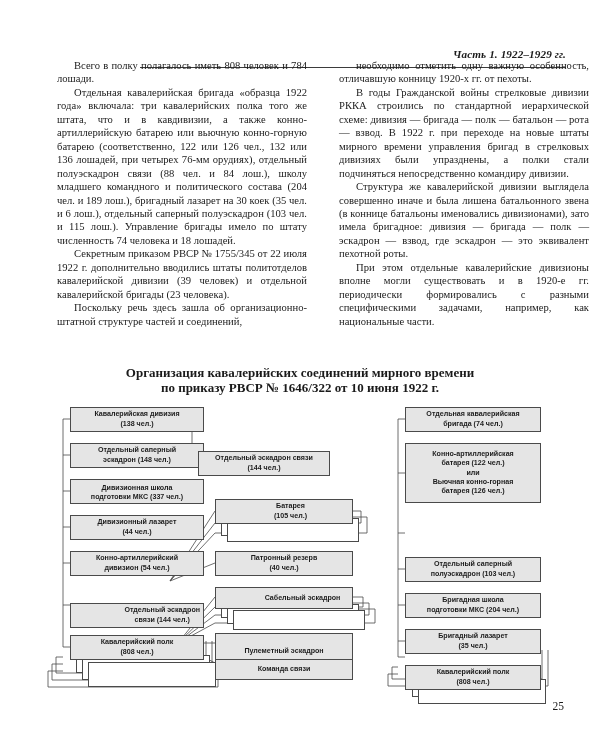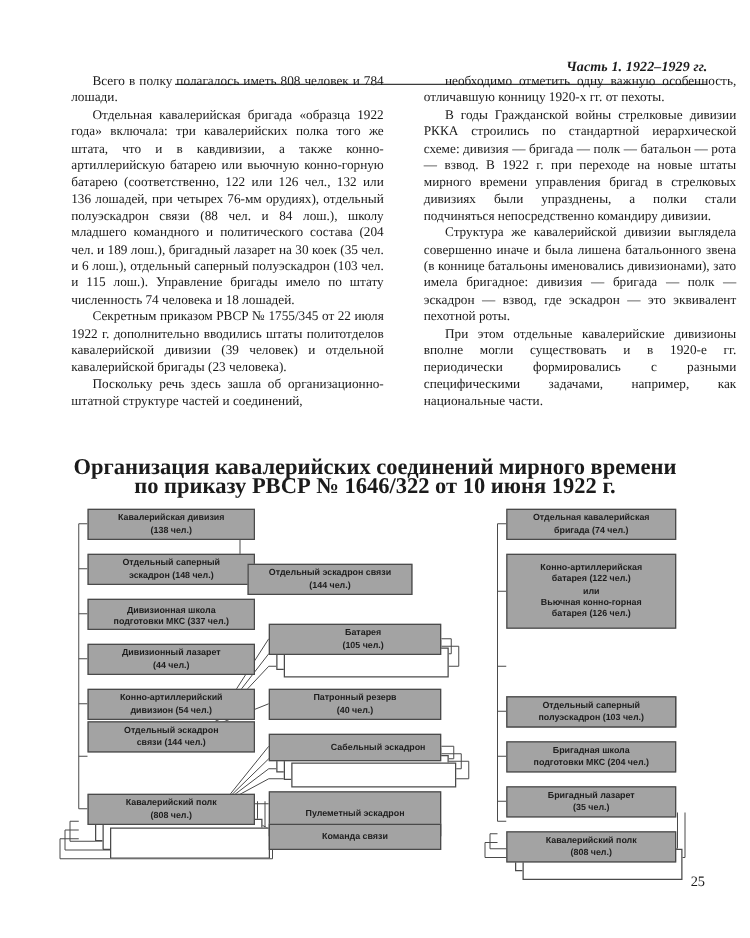--- a/index.html
+++ b/index.html
@@ -69,21 +69,21 @@
   #figure {
     position: absolute;
     top: 366px;
     left: 30px;
     width: 540px;
     height: 330px;
   }
   #fig-title {
     text-align: center;
     font-weight: bold;
-    font-size: 18px;
+    font-size: 13px;
     line-height: 14.6px;
     margin: 0 0 10px 0;
   }
   #fig-title .t-line { display: block; }
 
   #diagram {
     position: relative;
     width: 540px;
     height: 300px;
     font-family: "Liberation Sans", "DejaVu Sans", sans-serif;
@@ -92,21 +92,21 @@
     position: absolute;
     left: 0; top: 0;
     width: 540px;
     height: 300px;
     pointer-events: none;
   }
   .node {
     position: absolute;
     box-sizing: border-box;
     border: 1px solid #4a4a4a;
-    background: #a3a3a3;
+    background: #e5e5e5;
     display: flex;
     align-items: center;
     justify-content: center;
     text-align: center;
     font-size: 7.1px;
     font-weight: bold;
     line-height: 9.2px;
     color: #1c1c1c;
     padding: 1px 3px;
     z-index: 3;
@@ -239,21 +239,21 @@
         <span class="nl">Дивизионный лазарет</span>
         <span class="nl">(44 чел.)</span>
       </div>
     </div>
     <div class="node" style="left:40px; top:146px; width:134px; height:25px;align-items:center;">
       <div>
         <span class="nl">Конно-артиллерийский</span>
         <span class="nl">дивизион (54 чел.)</span>
       </div>
     </div>
-    <div class="node" style="left:40px; top:172px; width:134px; height:25px;">
+    <div class="node" style="left:40px; top:198px; width:134px; height:25px;justify-content:flex-end;">
       <div>
         <span class="nl">Отдельный эскадрон</span>
         <span class="nl">связи (144 чел.)</span>
       </div>
     </div>
     <div class="node" style="left:40px; top:230px; width:134px; height:25px;">
       <div>
         <span class="nl">Кавалерийский полк</span>
         <span class="nl">(808 чел.)</span>
       </div>

